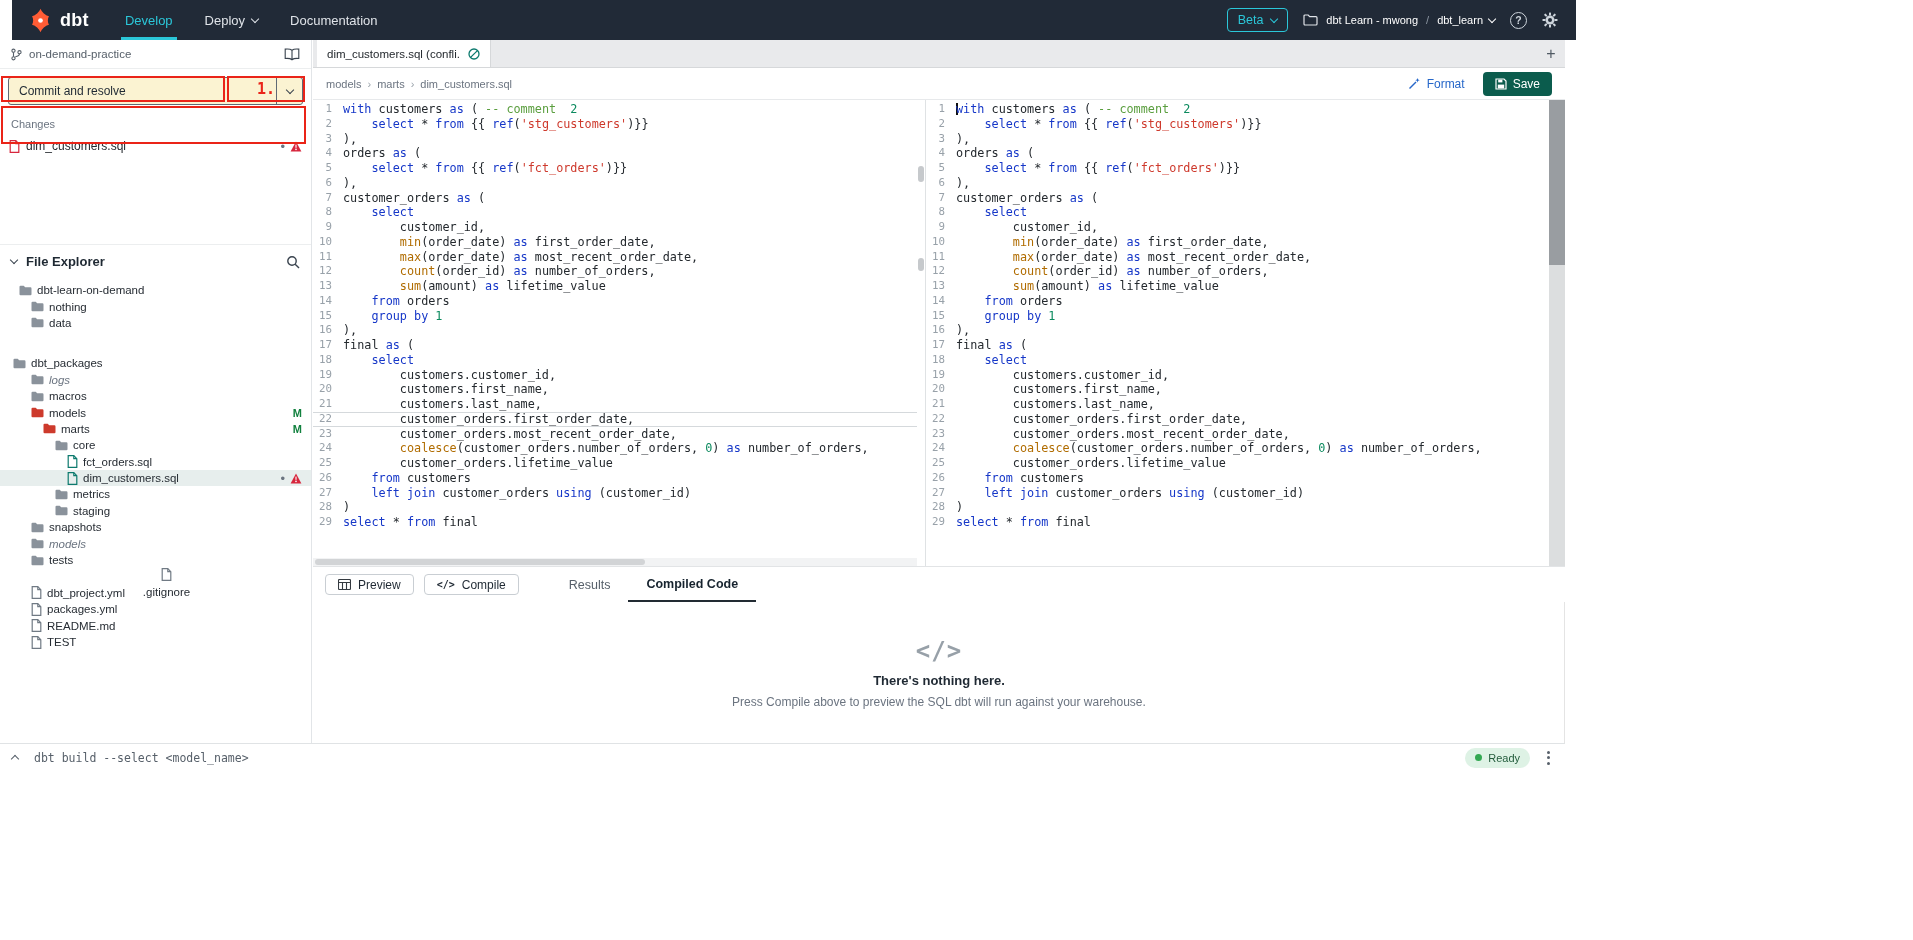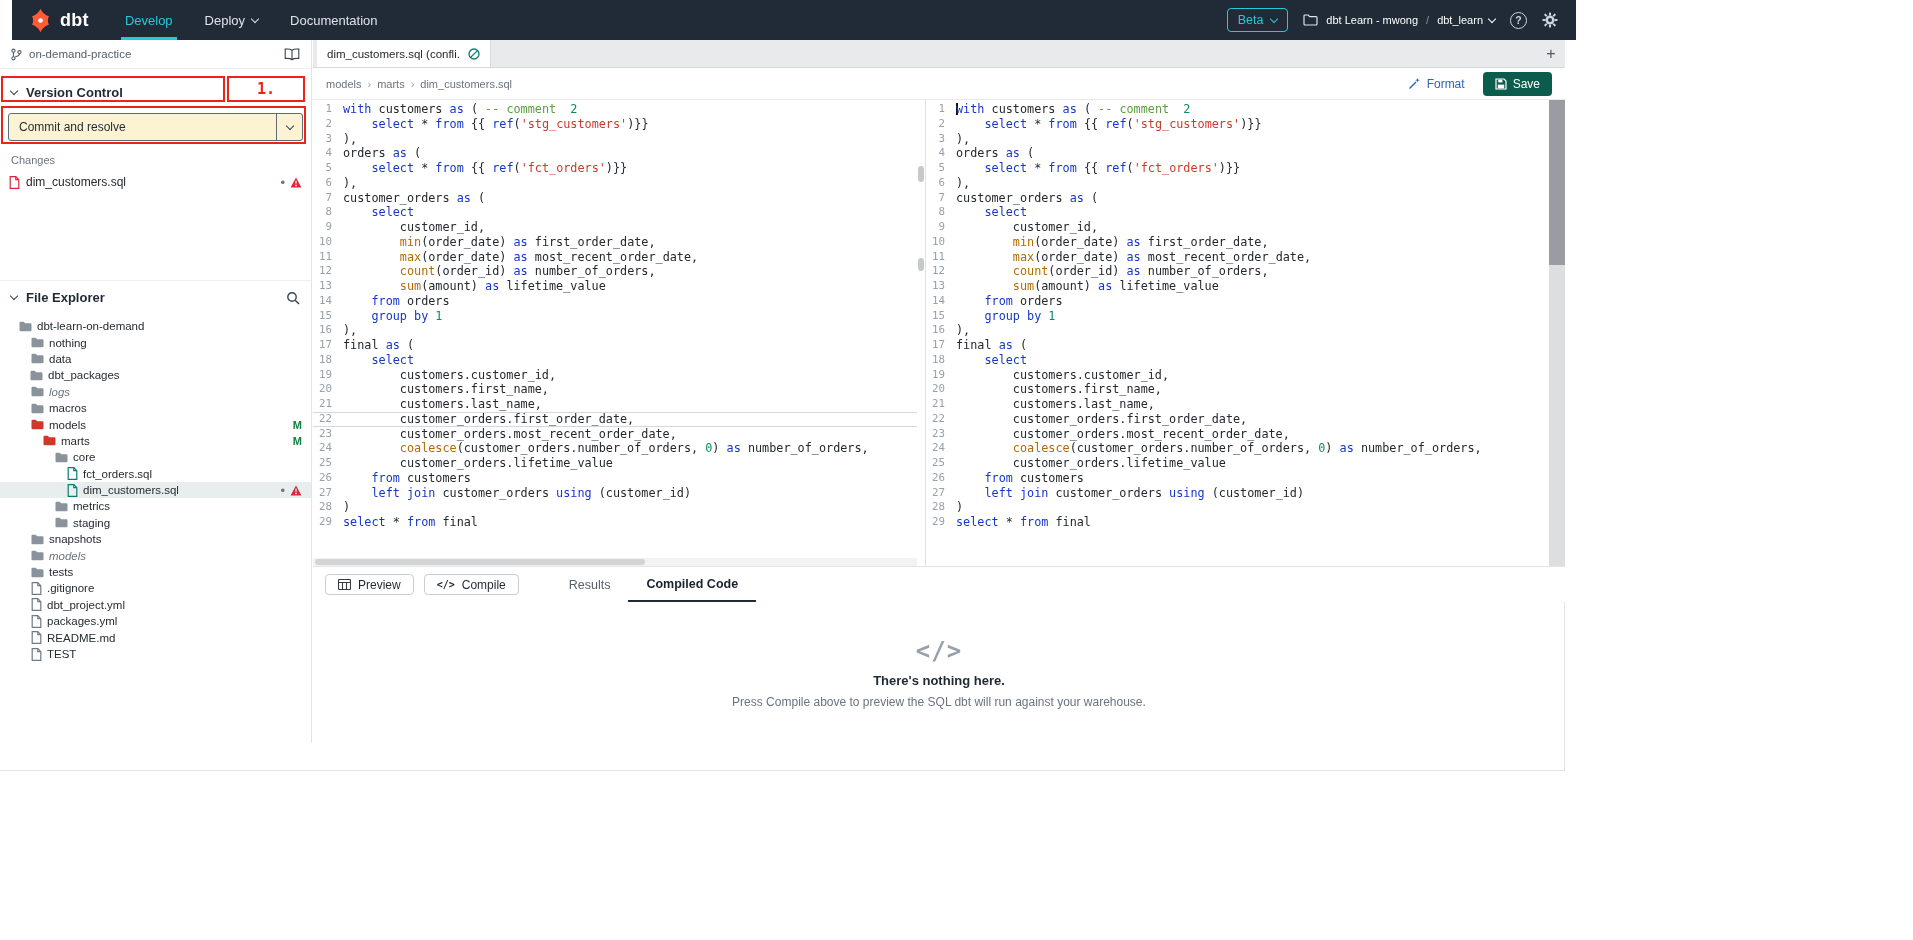--- a/index.html
+++ b/index.html
@@ -185,24 +185,20 @@
           </svg>
         </span>
       <span class="branch-name">on-demand-practice</span>
       <span class="book">
           <svg width="16" height="13" viewBox="0 0 16 13">
             <path d="M8 2.2C6.5 1 4.3.8 1.2 1.1v9.4c3.1-.3 5.3 0 6.8 1.2 1.5-1.2 3.7-1.5 6.8-1.2V1.1C11.7.8 9.5 1 8 2.2zM8 2.2v9.5" fill="none" stroke="#39434e" stroke-width="1.1"></path>
           </svg>
         </span>
     </div>
 
-    <div class="vc-header">
-      <span class="chev"></span>
-      <span class="sec-title">Version Control</span>
-    </div>
 
     <div class="commit-btn">
       <span class="commit-label">Commit and resolve</span>
       <span class="commit-dd">
           <span class="chev"></span>
         </span>
     </div>
 
     <div class="changes-label">Changes</div>
     <div class="changes-list">
@@ -255,21 +251,21 @@
           <span>nothing</span>
         </div>
         <div class="tree-row" style="padding-left: 31px;">
           <span style="display:flex">
             <svg width="13" height="11" viewBox="0 0 13 11">
               <path d="M.5 1.8A1.1 1.1 0 0 1 1.6.7h3.1l1.5 1.6h5.2a1.1 1.1 0 0 1 1.1 1.1v5.8a1.1 1.1 0 0 1-1.1 1.1H1.6A1.1 1.1 0 0 1 .5 9.2z" fill="#8a929b"></path>
             </svg>
           </span>
           <span>data</span>
         </div>
-        <div class="tree-row" style="padding-left: 30px;">
+        <div class="tree-row" style="padding-left: 13px; margin-top: 24px;">
           <span style="display:flex">
             <svg width="13" height="11" viewBox="0 0 13 11">
               <path d="M.5 1.8A1.1 1.1 0 0 1 1.6.7h3.1l1.5 1.6h5.2a1.1 1.1 0 0 1 1.1 1.1v5.8a1.1 1.1 0 0 1-1.1 1.1H1.6A1.1 1.1 0 0 1 .5 9.2z" fill="#8a929b"></path>
             </svg>
           </span>
           <span>dbt_packages</span>
         </div>
         <div class="tree-row italic" style="padding-left: 31px;">
           <span style="display:flex">
             <svg width="13" height="11" viewBox="0 0 13 11">
@@ -373,21 +369,21 @@
           <span>models</span>
         </div>
         <div class="tree-row" style="padding-left: 31px;">
           <span style="display:flex">
             <svg width="13" height="11" viewBox="0 0 13 11">
               <path d="M.5 1.8A1.1 1.1 0 0 1 1.6.7h3.1l1.5 1.6h5.2a1.1 1.1 0 0 1 1.1 1.1v5.8a1.1 1.1 0 0 1-1.1 1.1H1.6A1.1 1.1 0 0 1 .5 9.2z" fill="#8a929b"></path>
             </svg>
           </span>
           <span>tests</span>
         </div>
-        <div class="tree-row" style="padding-left: 31px;">
+        <div class="tree-row" style="padding-left: 31px; flex-direction: column;">
           <span style="display:flex">
             <svg width="11" height="13" viewBox="0 0 11 13">
               <path d="M1.2.7h5.6l3 3v8.6H1.2z" fill="none" stroke="#707a84" stroke-width="1.2"></path>
               <path d="M6.8.7v3h3" fill="none" stroke="#707a84" stroke-width="1.2"></path>
             </svg>
           </span>
           <span>.gitignore</span>
         </div>
         <div class="tree-row" style="padding-left: 31px;">
           <span style="display:flex">
@@ -753,14 +749,29 @@
       </div>
     </div>
 
     <div class="empty">
       <div class="empty-icon">&lt;/&gt;</div>
       <div class="empty-title">There's nothing here.</div>
       <div class="empty-sub">Press Compile above to preview the SQL dbt will run against your warehouse.</div>
     </div>
   </main>
 
+  <footer class="statusbar">
+    <span class="chev up"></span>
+    <span class="command">dbt build --select &lt;model_name&gt;</span>
+    <div class="status-right">
+      <div class="ready-pill">
+        <span class="gdot"></span>
+        <span>Ready</span>
+      </div>
+      <div class="kebab">
+          <i></i>
+          <i></i>
+          <i></i>
+        </div>
+    </div>
+  </footer>
 
 </div>
 
 </body></html>

